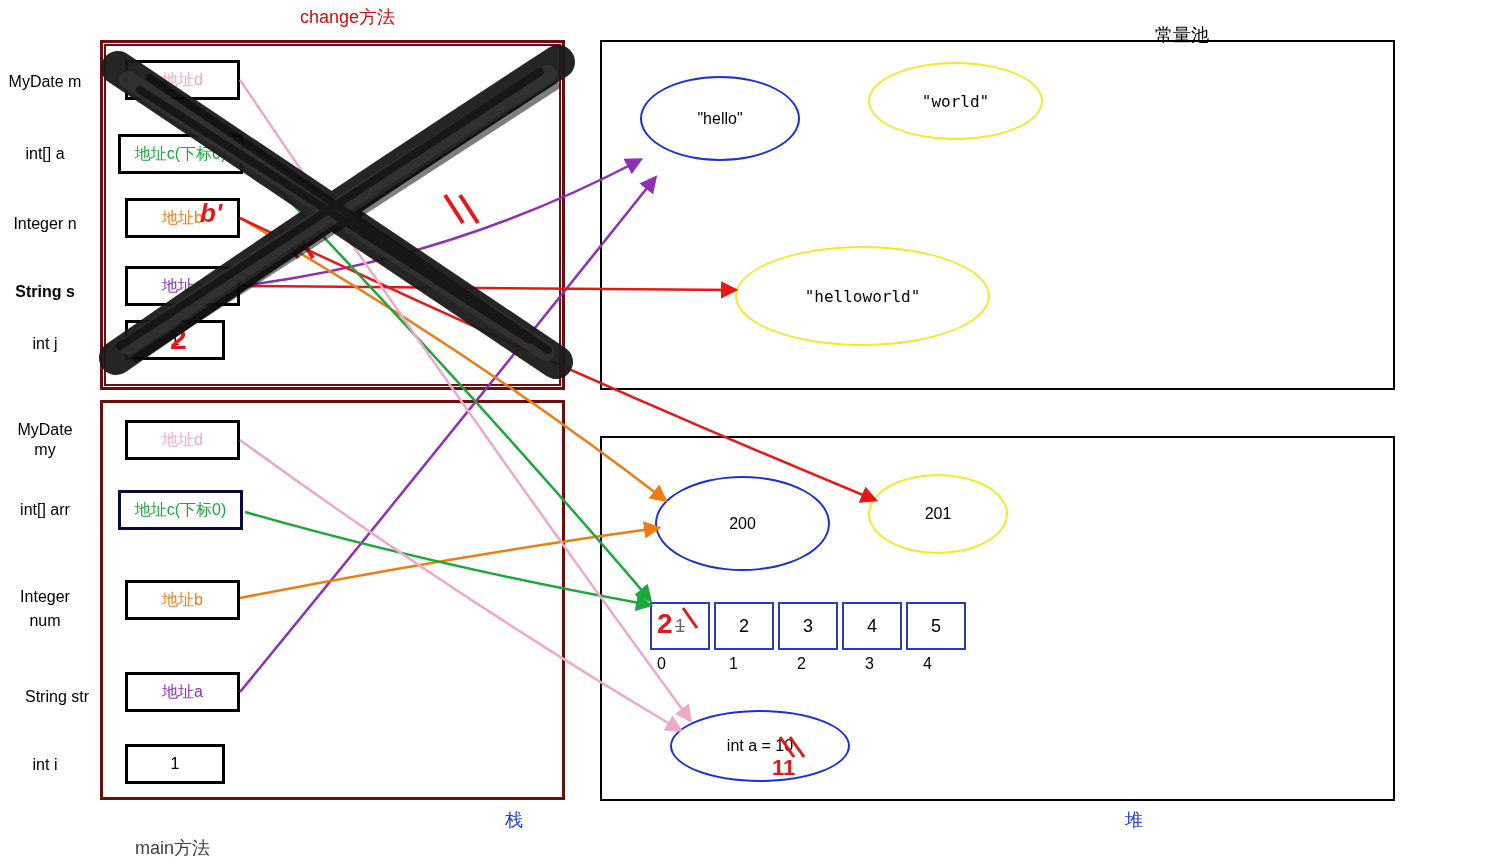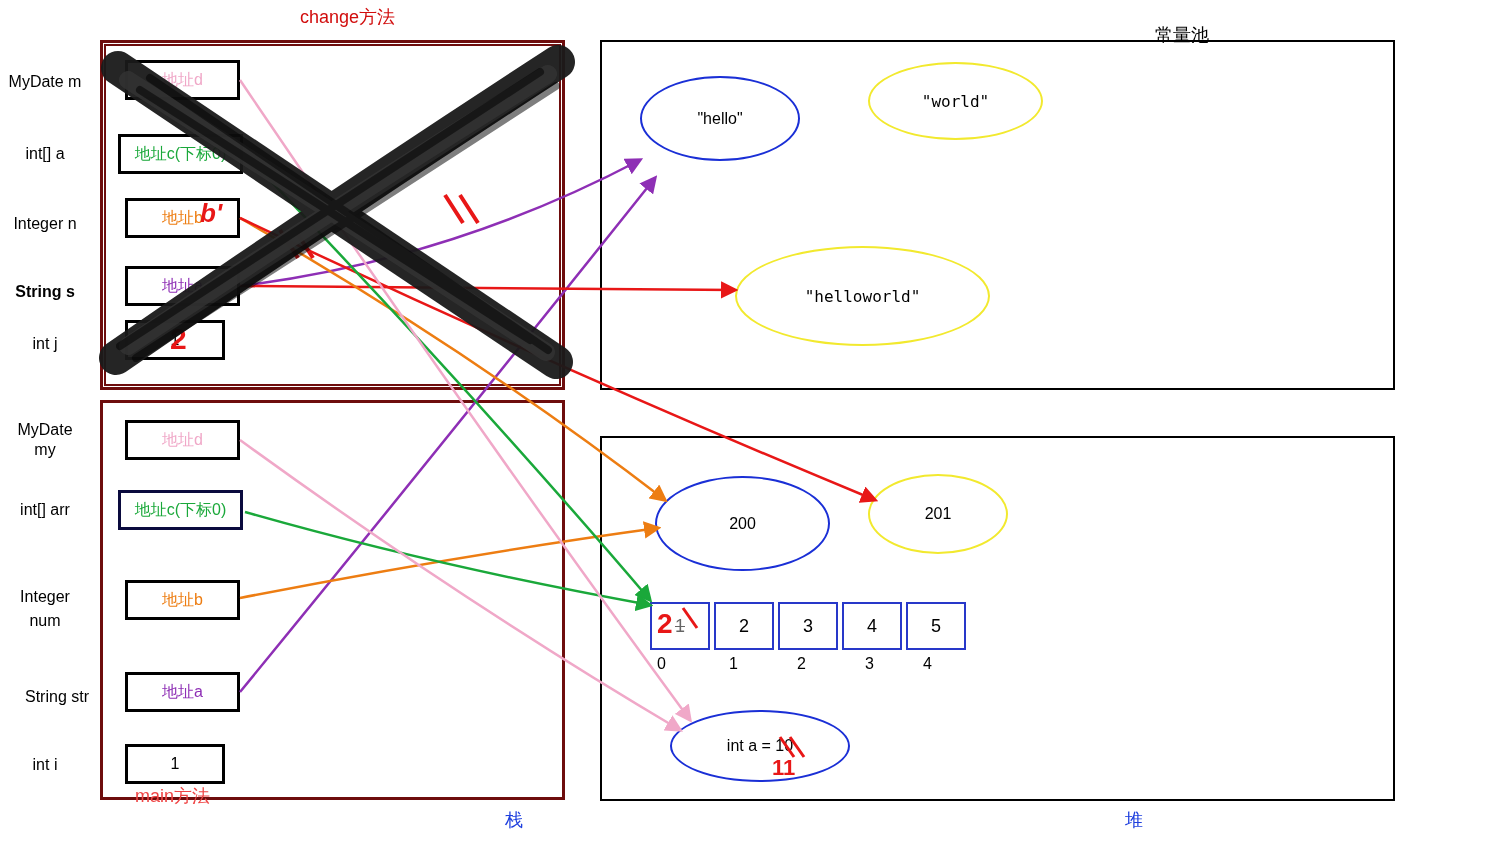--- a/index.html
+++ b/index.html
@@ -98,21 +98,21 @@
   <div class="var-label" style="left:0px; top:585px; line-height:24px;">Integer<br>num</div>
   <div class="var-label" style="left:0px; top:688px;margin-left:12px;">String str</div>
   <div class="var-label" style="left:0px; top:756px;">int i</div>
 
   <div class="var-box" style="left:125px; top:420px; color:#f0a8c8;">地址d</div>
   <div class="var-box" style="left:118px; top:490px; color:#1aa83a; width:125px; border-color:#0a0a3e;">地址c(下标0)</div>
   <div class="var-box" style="left:125px; top:580px; color:#ed7d12;">地址b</div>
   <div class="var-box" style="left:125px; top:672px; color:#8e2fb5;">地址a</div>
   <div class="var-box" style="left:125px; top:744px; width:100px;">1</div>
 
-  <div class="region-label" style="left:135px; top:784px; color:#ef4444;">main方法</div>
+  <div class="region-label" style="left:135px; top:836px; color:#404040;">main方法</div>
   <div class="region-label" style="left:505px; top:808px; color:#1e3fde;">栈</div>
   <div class="region-label" style="left:1125px; top:808px; color:#1e3fde;">堆</div>
 
   <div class="rect-box" style="left:600px; top:40px; width:795px; height:350px; border-color:#000;"></div>
 
   <div class="ellipse" style="left:640px; top:76px; width:160px; height:85px; border-color:#1a2fd6;">"hello"</div>
   <div class="ellipse" style="left:868px; top:62px; width:175px; height:78px; border-color:#f2e92e; font-family:'SimSun',monospace;">"world"</div>
   <div class="ellipse" style="left:735px; top:246px; width:255px; height:100px; border-color:#f2e92e; font-family:'SimSun',monospace;">"helloworld"</div>
 
   <div class="rect-box" style="left:600px; top:436px; width:795px; height:365px; border-color:#000;"></div>

